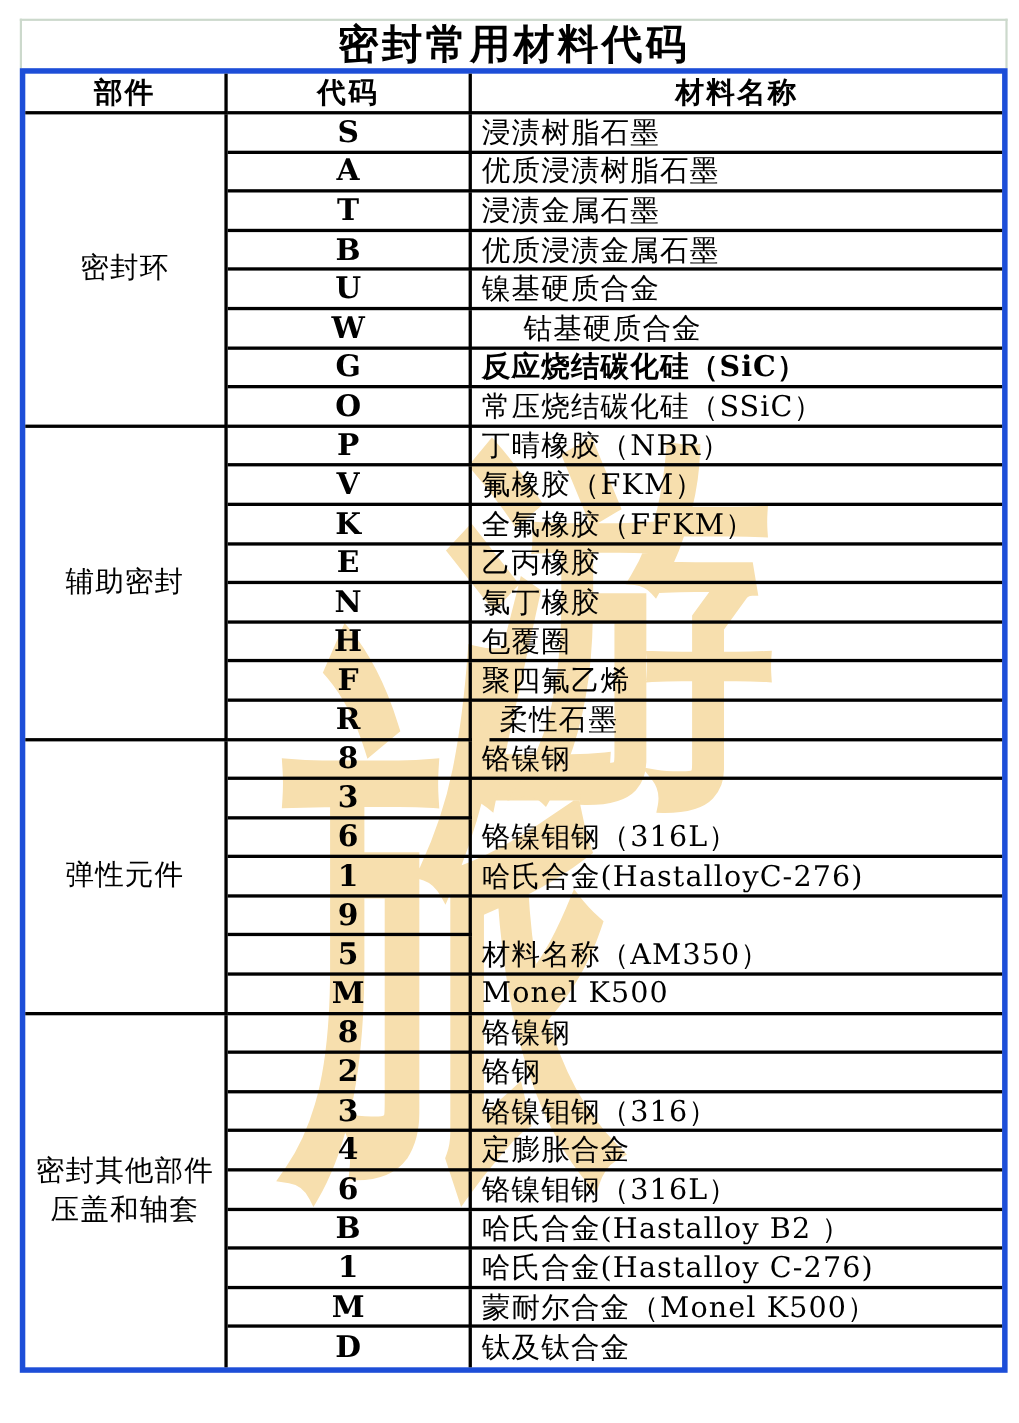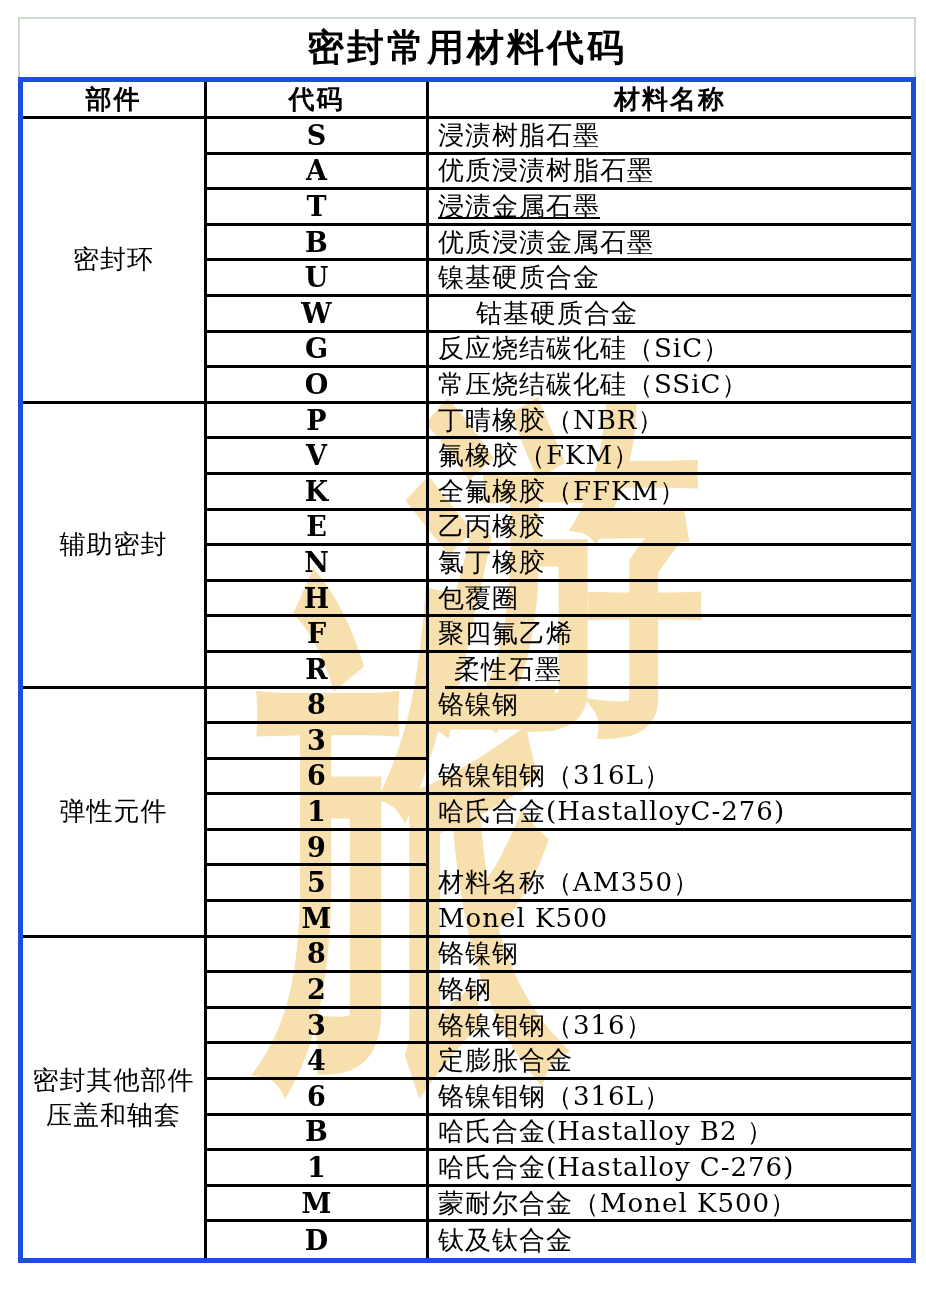--- a/index.html
+++ b/index.html
@@ -34,21 +34,21 @@
   .wm-char.c2{ left:408px; top:388px; font-size:300px; transform:scaleY(1.18);}
   .wm-char.c1{ left:258px; top:566px; font-size:310px; transform:scaleY(1.72);}
 
   .sheet{
     position:relative;
     z-index:1;
     width:898px;
   }
   .title-box{
     box-sizing:border-box;
-    width:898px;height:60px;
+    width:898px;height:45px;
     border:2px solid #ccd9cc;
     border-bottom:none;
     display:flex;align-items:center;justify-content:center;
     background:transparent;
   }
   .title-text{
     font-size:37px;
     font-weight:700;
     letter-spacing:3px;
   }
@@ -114,29 +114,29 @@
     <div class="tbl">
         <div class="cell header-cell" style="grid-area: 1 / 1;">部件</div>
         <div class="cell header-cell" style="grid-area: 1 / 2;">代码</div>
         <div class="cell part-cell" style="grid-area: 2 / 1 / span 8;">密封环</div>
         <div class="cell header-cell no-br" style="grid-area: 1 / 3;">材料名称</div>
         <div class="cell code-cell" style="grid-area: 2 / 2;">S</div>
         <div class="cell material-cell no-br" style="grid-area: 2 / 3; text-align: center;">浸渍树脂石墨</div>
         <div class="cell code-cell" style="grid-area: 3 / 2;">A</div>
         <div class="cell material-cell no-br" style="grid-area: 3 / 3;">优质浸渍树脂石墨</div>
         <div class="cell code-cell" style="grid-area: 4 / 2;">T</div>
-        <div class="cell material-cell no-br" style="grid-area: 4 / 3; text-decoration: underline;">浸渍金属石墨</div>
+        <div class="cell material-cell no-br" style="grid-area: 4 / 3;">浸渍金属石墨</div>
         <div class="cell code-cell" style="grid-area: 5 / 2;">B</div>
         <div class="cell material-cell no-br" style="grid-area: 5 / 3;">优质浸渍金属石墨</div>
         <div class="cell code-cell" style="grid-area: 6 / 2;">U</div>
         <div class="cell material-cell no-br" style="grid-area: 6 / 3;">镍基硬质合金</div>
         <div class="cell code-cell" style="grid-area: 7 / 2;">W</div>
         <div class="cell material-cell no-br" style="grid-area: 7 / 3; padding-left: 47px;">钴基硬质合金</div>
         <div class="cell code-cell" style="grid-area: 8 / 2;">G</div>
-        <div class="cell material-cell no-br" style="grid-area: 8 / 3;">反应烧结碳化硅（SiC）</div>
+        <div class="cell material-cell no-br" style="grid-area: 8 / 3; font-weight: bold;">反应烧结碳化硅（SiC）</div>
         <div class="cell code-cell" style="grid-area: 9 / 2;">O</div>
         <div class="cell material-cell no-br" style="grid-area: 9 / 3;">常压烧结碳化硅（SSiC）</div>
         <div class="cell part-cell" style="grid-area: 10 / 1 / span 8;">辅助密封</div>
         <div class="cell code-cell" style="grid-area: 10 / 2;">P</div>
         <div class="cell material-cell no-br" style="grid-area: 10 / 3;">丁晴橡胶（NBR）</div>
         <div class="cell code-cell" style="grid-area: 11 / 2;">V</div>
         <div class="cell material-cell no-br" style="grid-area: 11 / 3;">氟橡胶（FKM）</div>
         <div class="cell code-cell" style="grid-area: 12 / 2;">K</div>
         <div class="cell material-cell no-br" style="grid-area: 12 / 3;">全氟橡胶（FFKM）</div>
         <div class="cell code-cell" style="grid-area: 13 / 2;">E</div>

